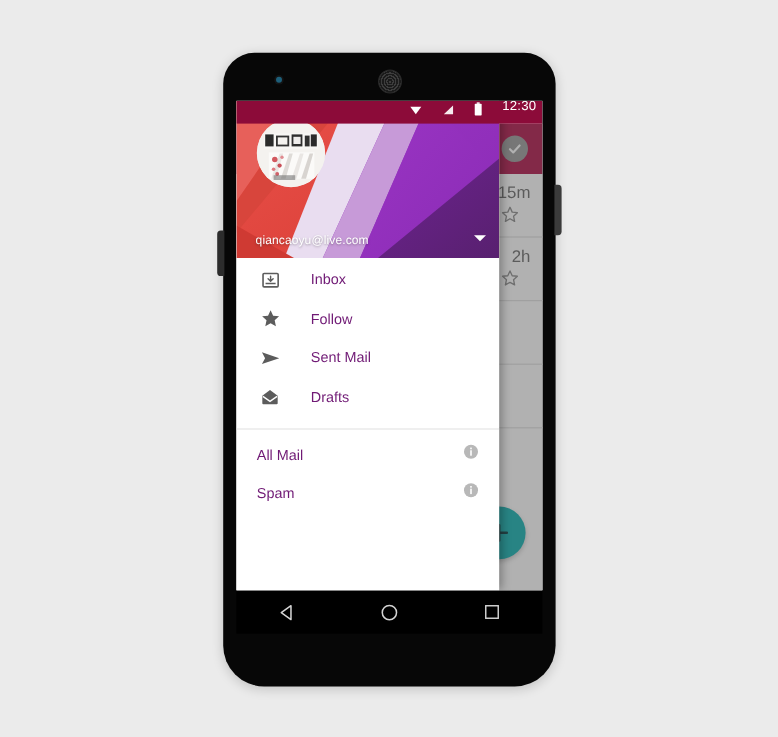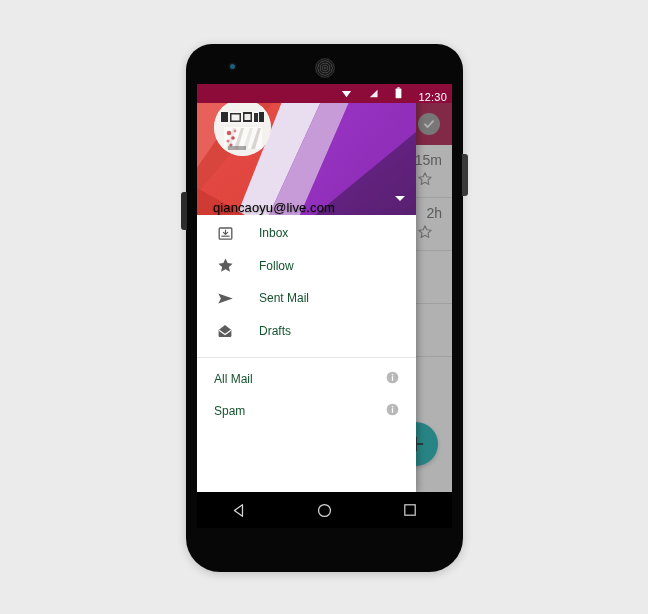--- a/index.html
+++ b/index.html
@@ -85,21 +85,21 @@
 
   
   #statusbar {
     position: absolute;
     left: 0; top: 0;
     width: 100%;
     height: 19px;
     background: #8c0b39;
     z-index: 60;
     display: flex;
-    align-items: flex-end;
+    align-items: flex-start;
     justify-content: flex-end;
     padding-right: 5px;
     gap: 16px;
   }
   #statusbar .sb-icon { display: block; }
   #status-time {
     color: #fff;
     font-size: 11px;
     letter-spacing: 0.2px;
     line-height: 1;
@@ -218,23 +218,23 @@
     height: 57px;
     border-radius: 50%;
     overflow: hidden;
     background: #f2f0ee;
   }
   #avatar svg { display: block; }
 
   #account-email {
     position: absolute;
     left: 16px;
-    bottom: 0;
-    color: #000000;
-    font-size: 13px;
+    bottom: 9px;
+    color: #ffffff;
+    font-size: 10px;
     text-shadow: 0 1px 2px rgba(0,0,0,0.35);
     letter-spacing: 0.1px;
   }
   #account-switcher {
     position: absolute;
     right: 11px;
     bottom: 14px;
     width: 0; height: 0;
     border-left: 5px solid transparent;
     border-right: 5px solid transparent;
@@ -252,21 +252,21 @@
   .nav-icon {
     width: 24px;
     display: flex;
     align-items: center;
     justify-content: center;
     flex: 0 0 24px;
   }
   .nav-label {
     margin-left: 22px;
     font-size: 12px;
-    color: #14532d;
+    color: #701a75;
   }
   #nav-divider {
     height: 1px;
     background: #e4e4e4;
     margin: 10px 0 5px 0;
   }
   .nav-item-plain {
     display: flex;
     align-items: center;
     justify-content: space-between;

